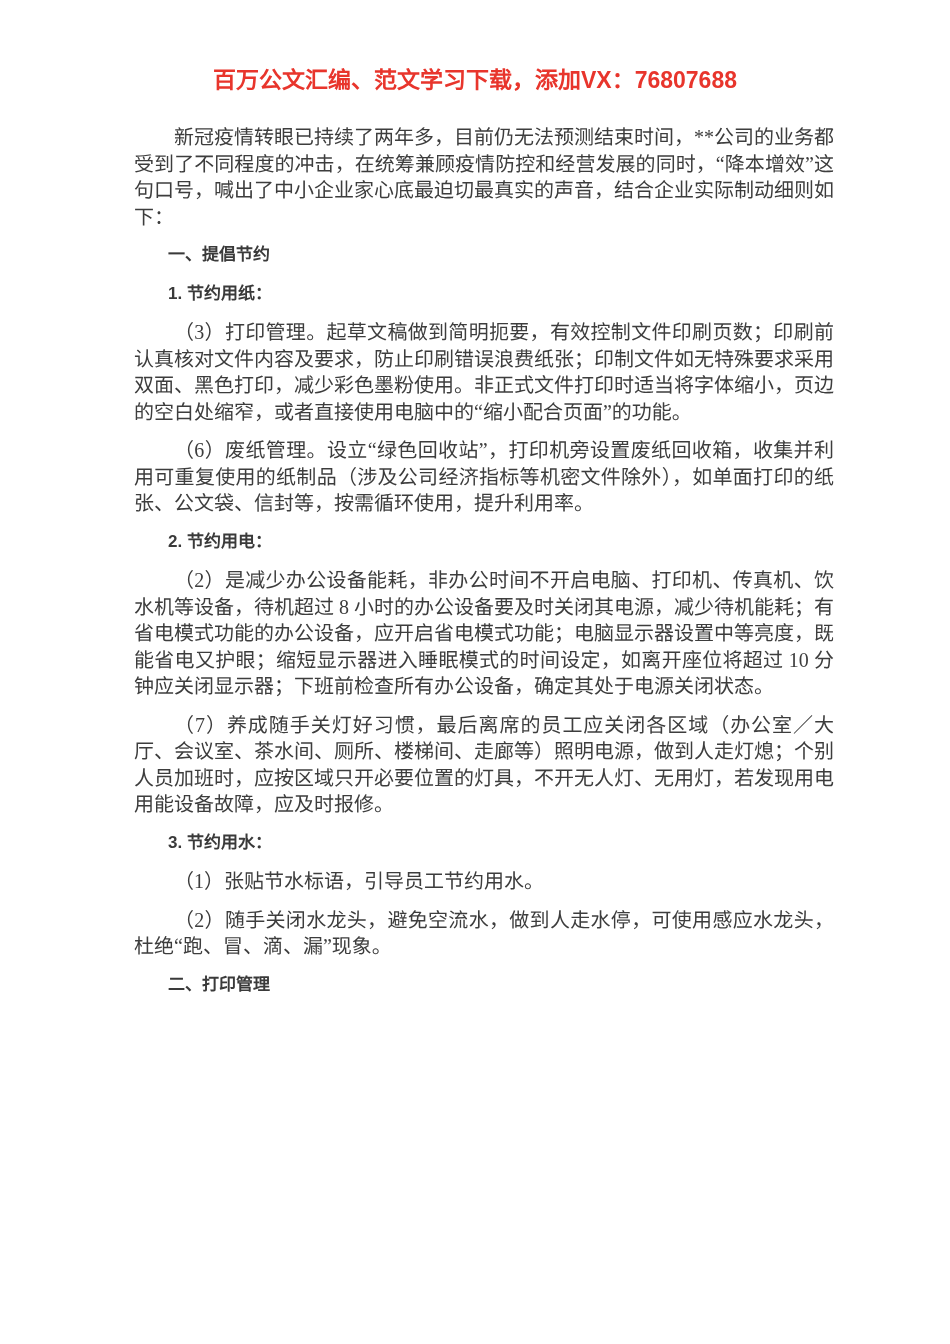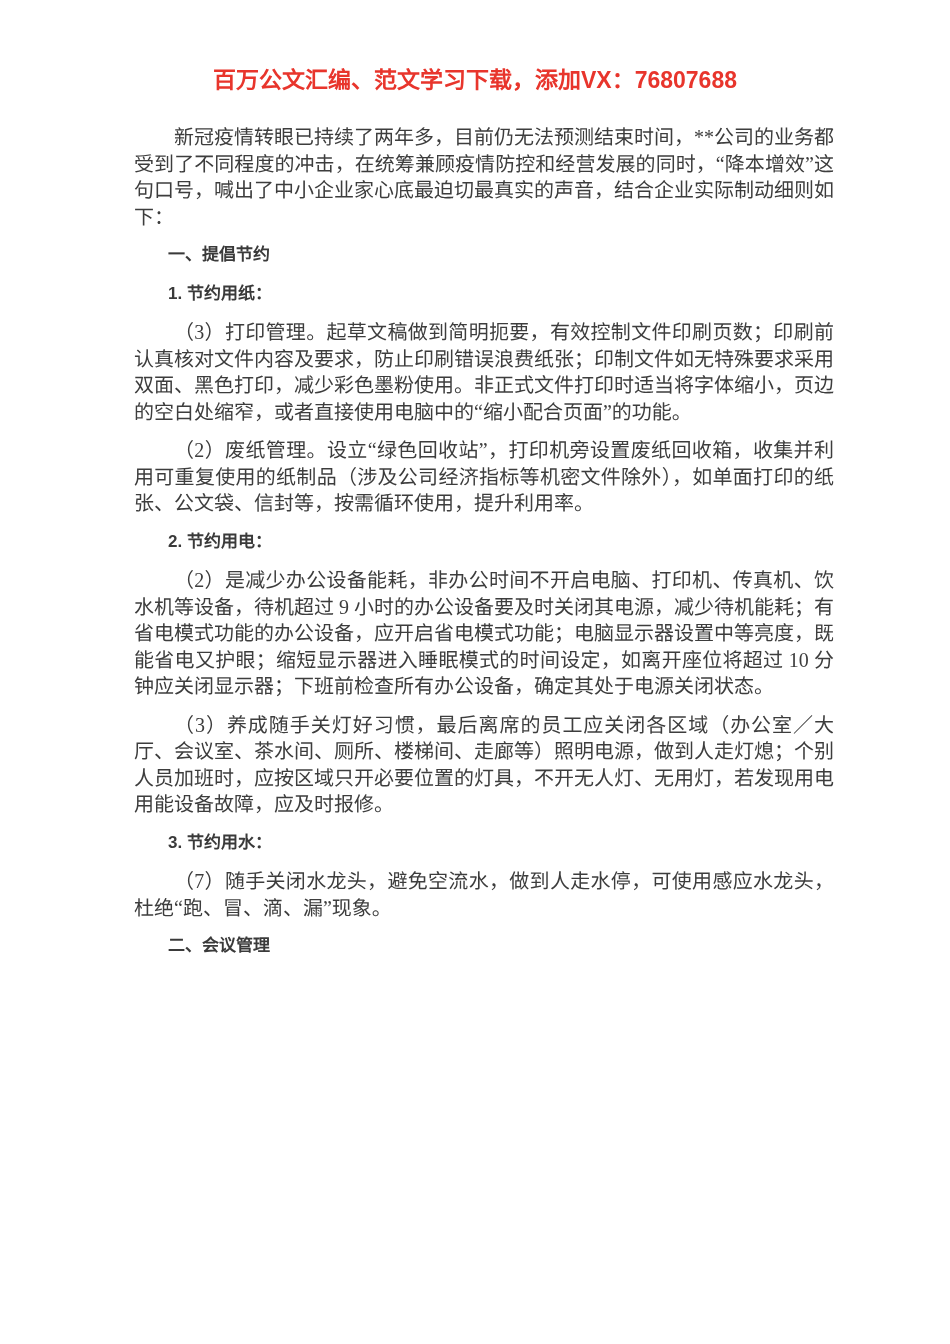--- a/index.html
+++ b/index.html
@@ -59,33 +59,34 @@
   <article>
 
     <p class="para">新冠疫情转眼已持续了两年多，目前仍无法预测结束时间，**公司的业务都受到了不同程度的冲击，在统筹兼顾疫情防控和经营发展的同时，“降本增效”这句口号，喊出了中小企业家心底最迫切最真实的声音，结合企业实际制动细则如下：</p>
 
     <h2 class="hd">一、提倡节约</h2>
 
     <h3 class="hd">1. 节约用纸：</h3>
 
     <p class="para">（3）打印管理。起草文稿做到简明扼要，有效控制文件印刷页数；印刷前认真核对文件内容及要求，防止印刷错误浪费纸张；印制文件如无特殊要求采用双面、黑色打印，减少彩色墨粉使用。非正式文件打印时适当将字体缩小，页边的空白处缩窄，或者直接使用电脑中的“缩小配合页面”的功能。</p>
 
-    <p class="para">（2）废纸管理。设立“绿色回收站”，打印机旁设置废纸回收箱，收集并利用可重复使用的纸制品（涉及公司经济指标等机密文件除外），如单面打印的纸张、公文袋、信封等，按需循环使用，提升利用率。</p>
+    <p class="para">（6）废纸管理。设立“绿色回收站”，打印机旁设置废纸回收箱，收集并利用可重复使用的纸制品（涉及公司经济指标等机密文件除外），如单面打印的纸张、公文袋、信封等，按需循环使用，提升利用率。</p>
 
     <h3 class="hd">2. 节约用电：</h3>
 
 
-    <p class="para">（2）是减少办公设备能耗，非办公时间不开启电脑、打印机、传真机、饮水机等设备，待机超过 9 小时的办公设备要及时关闭其电源，减少待机能耗；有省电模式功能的办公设备，应开启省电模式功能；电脑显示器设置中等亮度，既能省电又护眼；缩短显示器进入睡眠模式的时间设定，如离开座位将超过 10 分钟应关闭显示器；下班前检查所有办公设备，确定其处于电源关闭状态。</p>
+    <p class="para">（2）是减少办公设备能耗，非办公时间不开启电脑、打印机、传真机、饮水机等设备，待机超过 8 小时的办公设备要及时关闭其电源，减少待机能耗；有省电模式功能的办公设备，应开启省电模式功能；电脑显示器设置中等亮度，既能省电又护眼；缩短显示器进入睡眠模式的时间设定，如离开座位将超过 10 分钟应关闭显示器；下班前检查所有办公设备，确定其处于电源关闭状态。</p>
 
 
-    <p class="para">（3）养成随手关灯好习惯，最后离席的员工应关闭各区域（办公室／大厅、会议室、茶水间、厕所、楼梯间、走廊等）照明电源，做到人走灯熄；个别人员加班时，应按区域只开必要位置的灯具，不开无人灯、无用灯，若发现用电用能设备故障，应及时报修。</p>
+    <p class="para">（7）养成随手关灯好习惯，最后离席的员工应关闭各区域（办公室／大厅、会议室、茶水间、厕所、楼梯间、走廊等）照明电源，做到人走灯熄；个别人员加班时，应按区域只开必要位置的灯具，不开无人灯、无用灯，若发现用电用能设备故障，应及时报修。</p>
 
     <h3 class="hd">3. 节约用水：</h3>
 
+    <p class="para">（1）张贴节水标语，引导员工节约用水。</p>
 
 
-    <p class="para">（7）随手关闭水龙头，避免空流水，做到人走水停，可使用感应水龙头，杜绝“跑、冒、滴、漏”现象。</p>
+    <p class="para">（2）随手关闭水龙头，避免空流水，做到人走水停，可使用感应水龙头，杜绝“跑、冒、滴、漏”现象。</p>
 
 
-    <h2 class="hd">二、会议管理</h2>
+    <h2 class="hd">二、打印管理</h2>
 
   </article>
 </main>
 
 </body></html>

